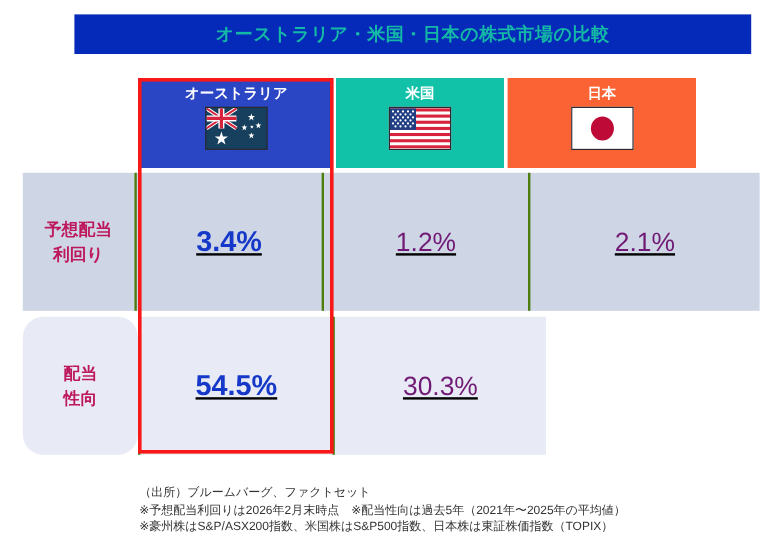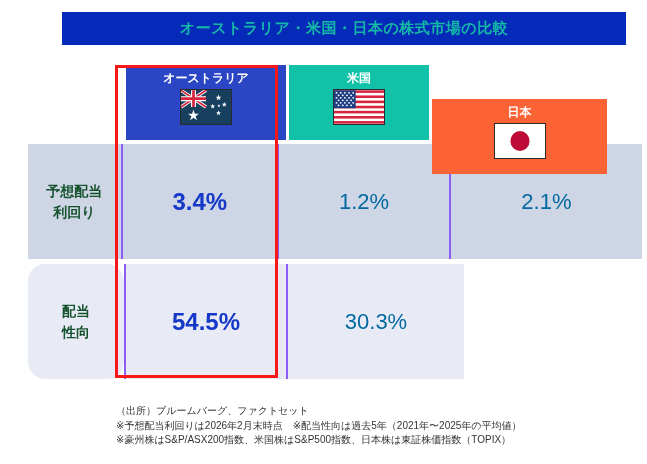--- a/index.html
+++ b/index.html
@@ -31,21 +31,21 @@
     color: #14b8a6;
     font-size: 15px;
     font-weight: bold;
     letter-spacing: 0.5px;
     white-space: nowrap;
   }
 
   
   #comparison-table {
     position: absolute;
-    left: 28px;
+    left: 19px;
     top: 65px;
     width: 614px;
     height: 315px;
   }
 
   .t-row {
     display: flex;
     width: 100%;
     box-sizing: border-box;
   }
@@ -70,21 +70,21 @@
     background: #ffffff;
   }
   .hdr {
     position: relative;
     height: 75px;
     justify-content: flex-start;
     padding-top: 5px;
   }
   .hdr-au { background: #2B46C4; margin-left: 2px; width: 160px; }
   .hdr-us { background: #12C2A8; margin-left: 3px; width: 140px; }
-  .hdr-jp { background: #FC6334; margin-left: 3px; width: 175px; margin-top: 34px; }
+  .hdr-jp { background: #FC6334; margin-left: 3px; width: 157px; }
   .hdr-label {
     color: #ffffff;
     font-size: 12px;
     font-weight: bold;
     line-height: 16px;
     margin-bottom: 3px;
   }
 
   
   .flag {
@@ -100,33 +100,34 @@
   .flag-jp { background: #ffffff; }
 
   
   .data-row { height: 115px; }
   .row-1 .t-cell { background: #CED5E5; }
   .row-2 .t-cell { background: #E8EBF5; }
 
   .data-row .col-label {
     font-size: 14px;
     font-weight: bold;
-    color: #14532d;
+    color: #be185d;
     line-height: 21px;
     text-align: center;
   }
   .row-1 .col-label { background: #CED5E5; }
   .row-2 .col-label { background: #E8EBF5; border-radius: 17px; }
 
   .data-row .t-cell.val {
-    border-left: 2px solid #8b5cf6;
+    border-left: 2px solid #4d7c0f;
+    text-decoration: underline;
   }
   .val-text {
     font-size: 22px;
-    color: #0369a1;
+    color: #701a75;
   }
   .val-text.hl {
     color: #1538C8;
     font-weight: bold;
     font-size: 24px;
   }
 
   .row-gap {
     height: 5px;
     background: #ffffff;

